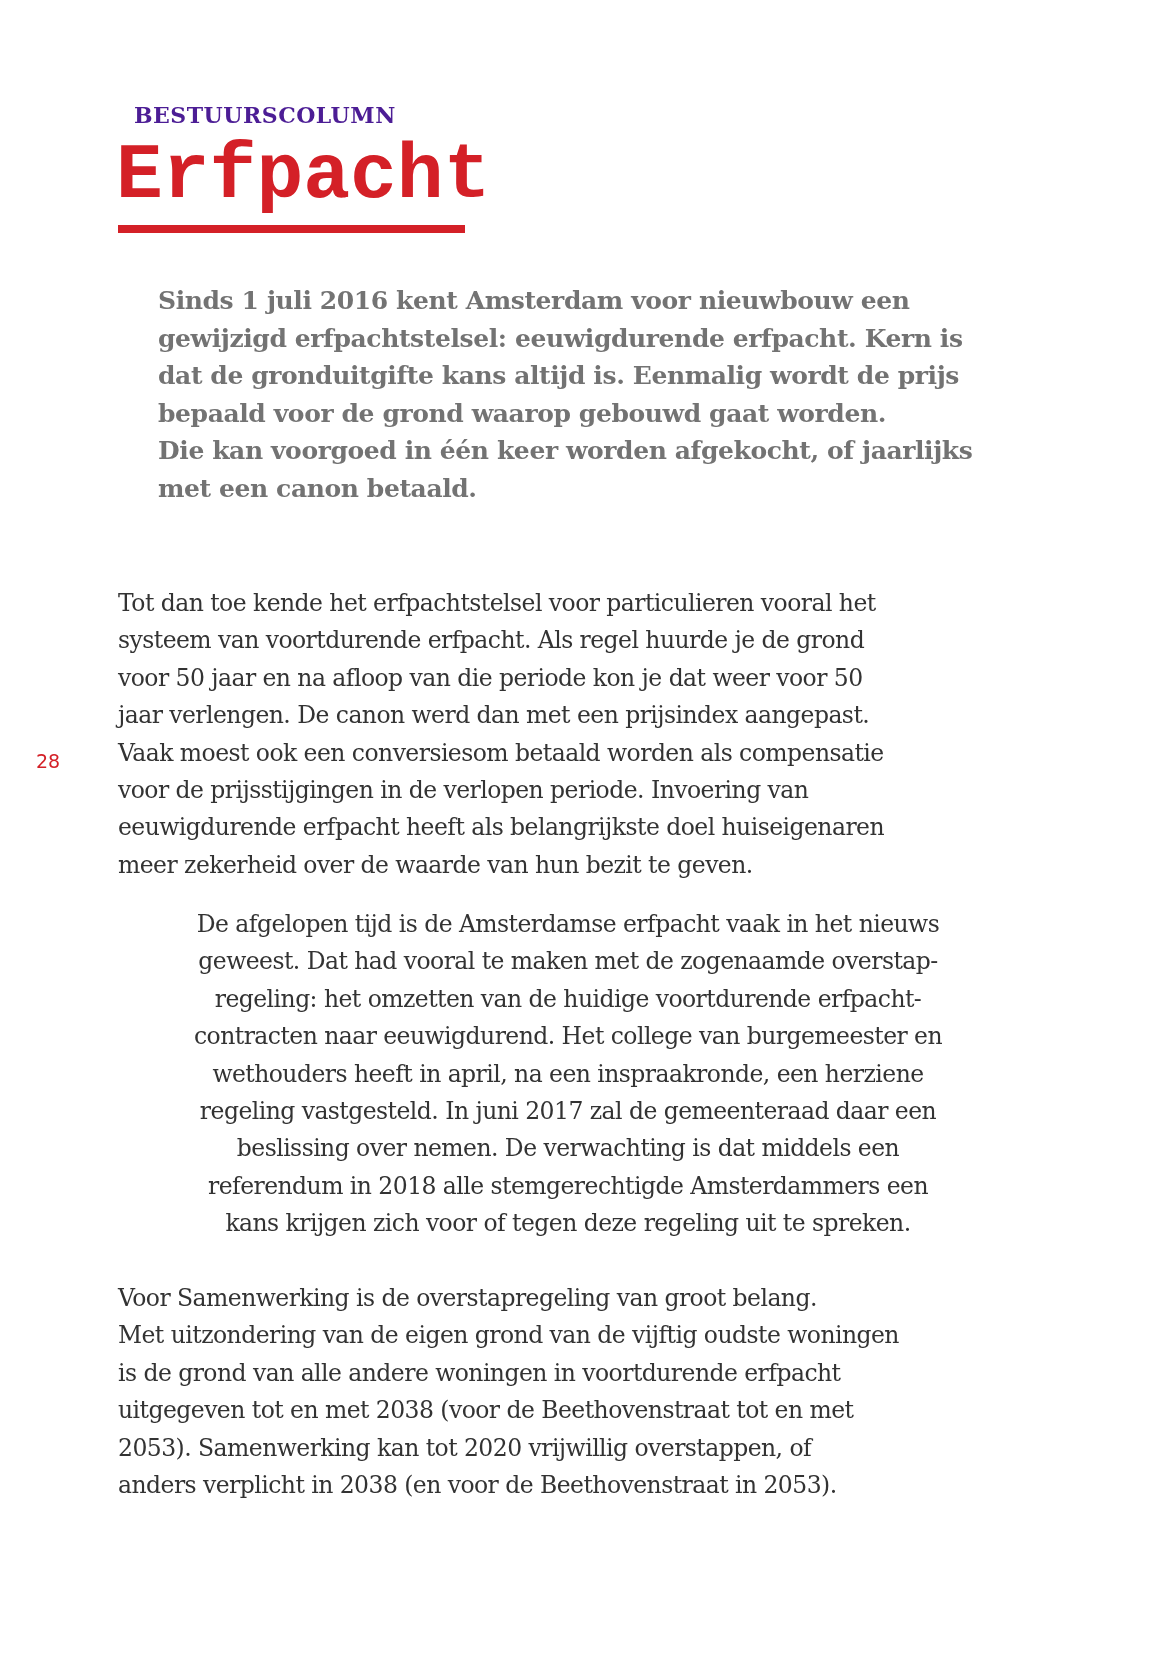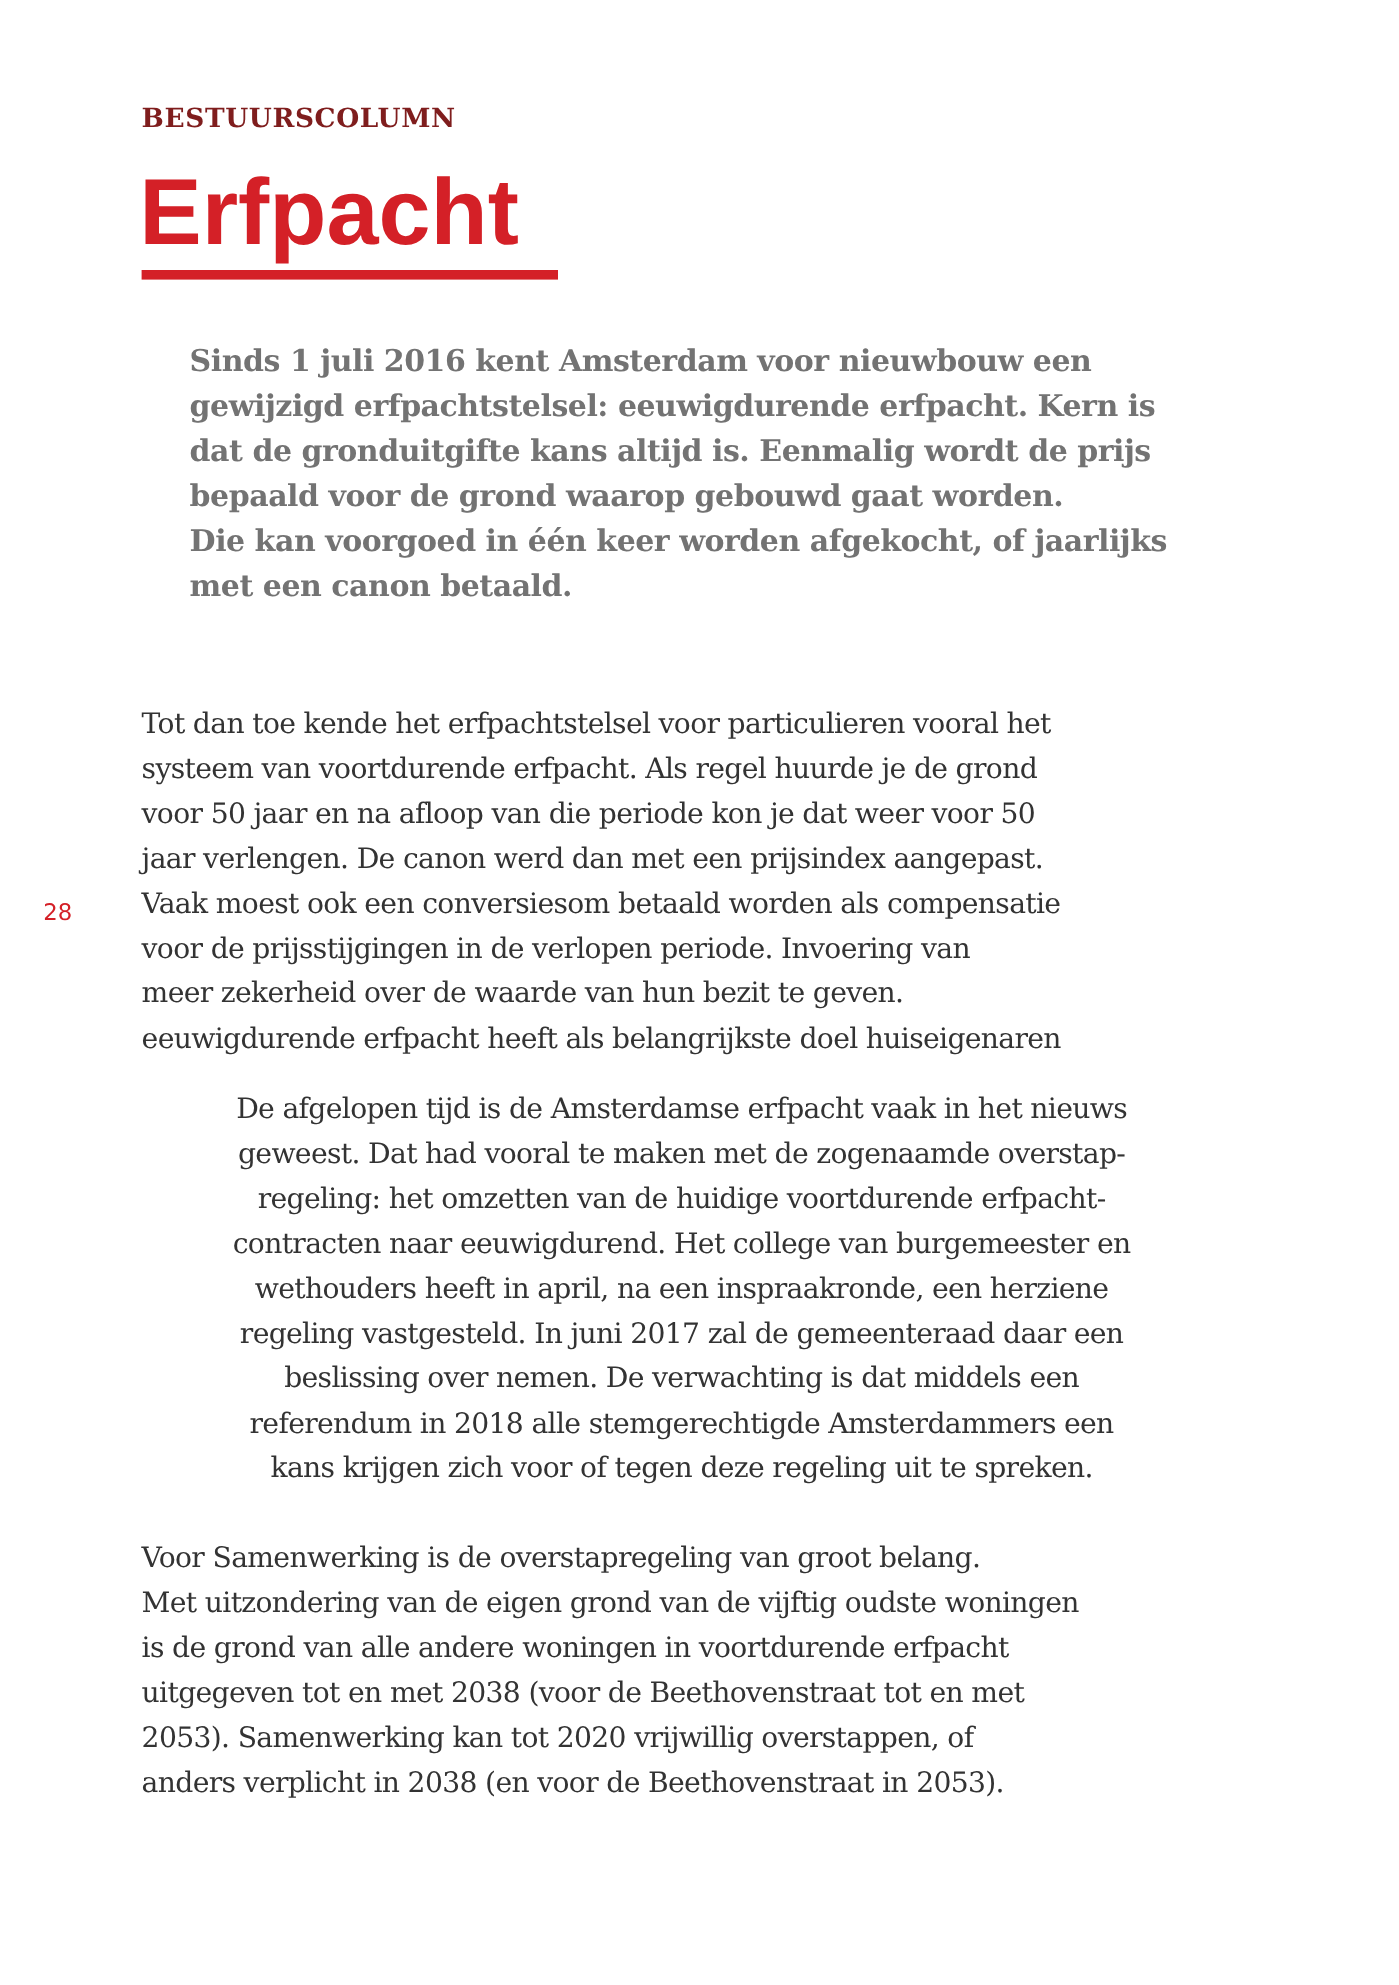--- a/index.html
+++ b/index.html
@@ -14,31 +14,31 @@
     overflow: hidden;
   }
   .kicker {
     position: absolute;
     left: 118px;
     top: 86px;
     font-family: "DejaVu Serif", serif;
     font-weight: bold;
     font-size: 22px;
     letter-spacing: 0.5px;
-    color: #7f1d1d;
-    margin: 0;
+    color: #4c1d95;
+    margin: 16px;
   }
   .title-wrap {
     position: absolute;
     left: 116px;
     top: 128px;
     display: inline-block;
   }
   .title {
-    font-family: Liberation Sans, sans-serif;
+    font-family: Liberation Mono, monospace;
     font-weight: bold;
     font-size: 78px;
     line-height: 96px;
     color: #d42027;
     margin: 0;
     letter-spacing: 0px;
     white-space: nowrap;
   }
   .title-rule {
     position: absolute;
@@ -105,22 +105,22 @@
   <span class="ln">met een canon betaald.</span>
 </p>
 
 <p class="body p1">
   <span class="ln">Tot dan toe kende het erfpachtstelsel voor particulieren vooral het</span>
   <span class="ln">systeem van voortdurende erfpacht. Als regel huurde je de grond</span>
   <span class="ln">voor 50 jaar en na afloop van die periode kon je dat weer voor 50</span>
   <span class="ln">jaar verlengen. De canon werd dan met een prijsindex aangepast.</span>
   <span class="ln">Vaak moest ook een conversiesom betaald worden als compensatie</span>
   <span class="ln">voor de prijsstijgingen in de verlopen periode. Invoering van</span>
+  <span class="ln">eeuwigdurende erfpacht heeft als belangrijkste doel huiseigenaren</span>
   <span class="ln">meer zekerheid over de waarde van hun bezit te geven.</span>
-  <span class="ln">eeuwigdurende erfpacht heeft als belangrijkste doel huiseigenaren</span>
 </p>
 
 <p class="page-number">28</p>
 
 <p class="body p2">
   <span class="ln">De afgelopen tijd is de Amsterdamse erfpacht vaak in het nieuws</span>
   <span class="ln">geweest. Dat had vooral te maken met de zogenaamde overstap-</span>
   <span class="ln">regeling: het omzetten van de huidige voortdurende erfpacht-</span>
   <span class="ln">contracten naar eeuwigdurend. Het college van burgemeester en</span>
   <span class="ln">wethouders heeft in april, na een inspraakronde, een herziene</span>

